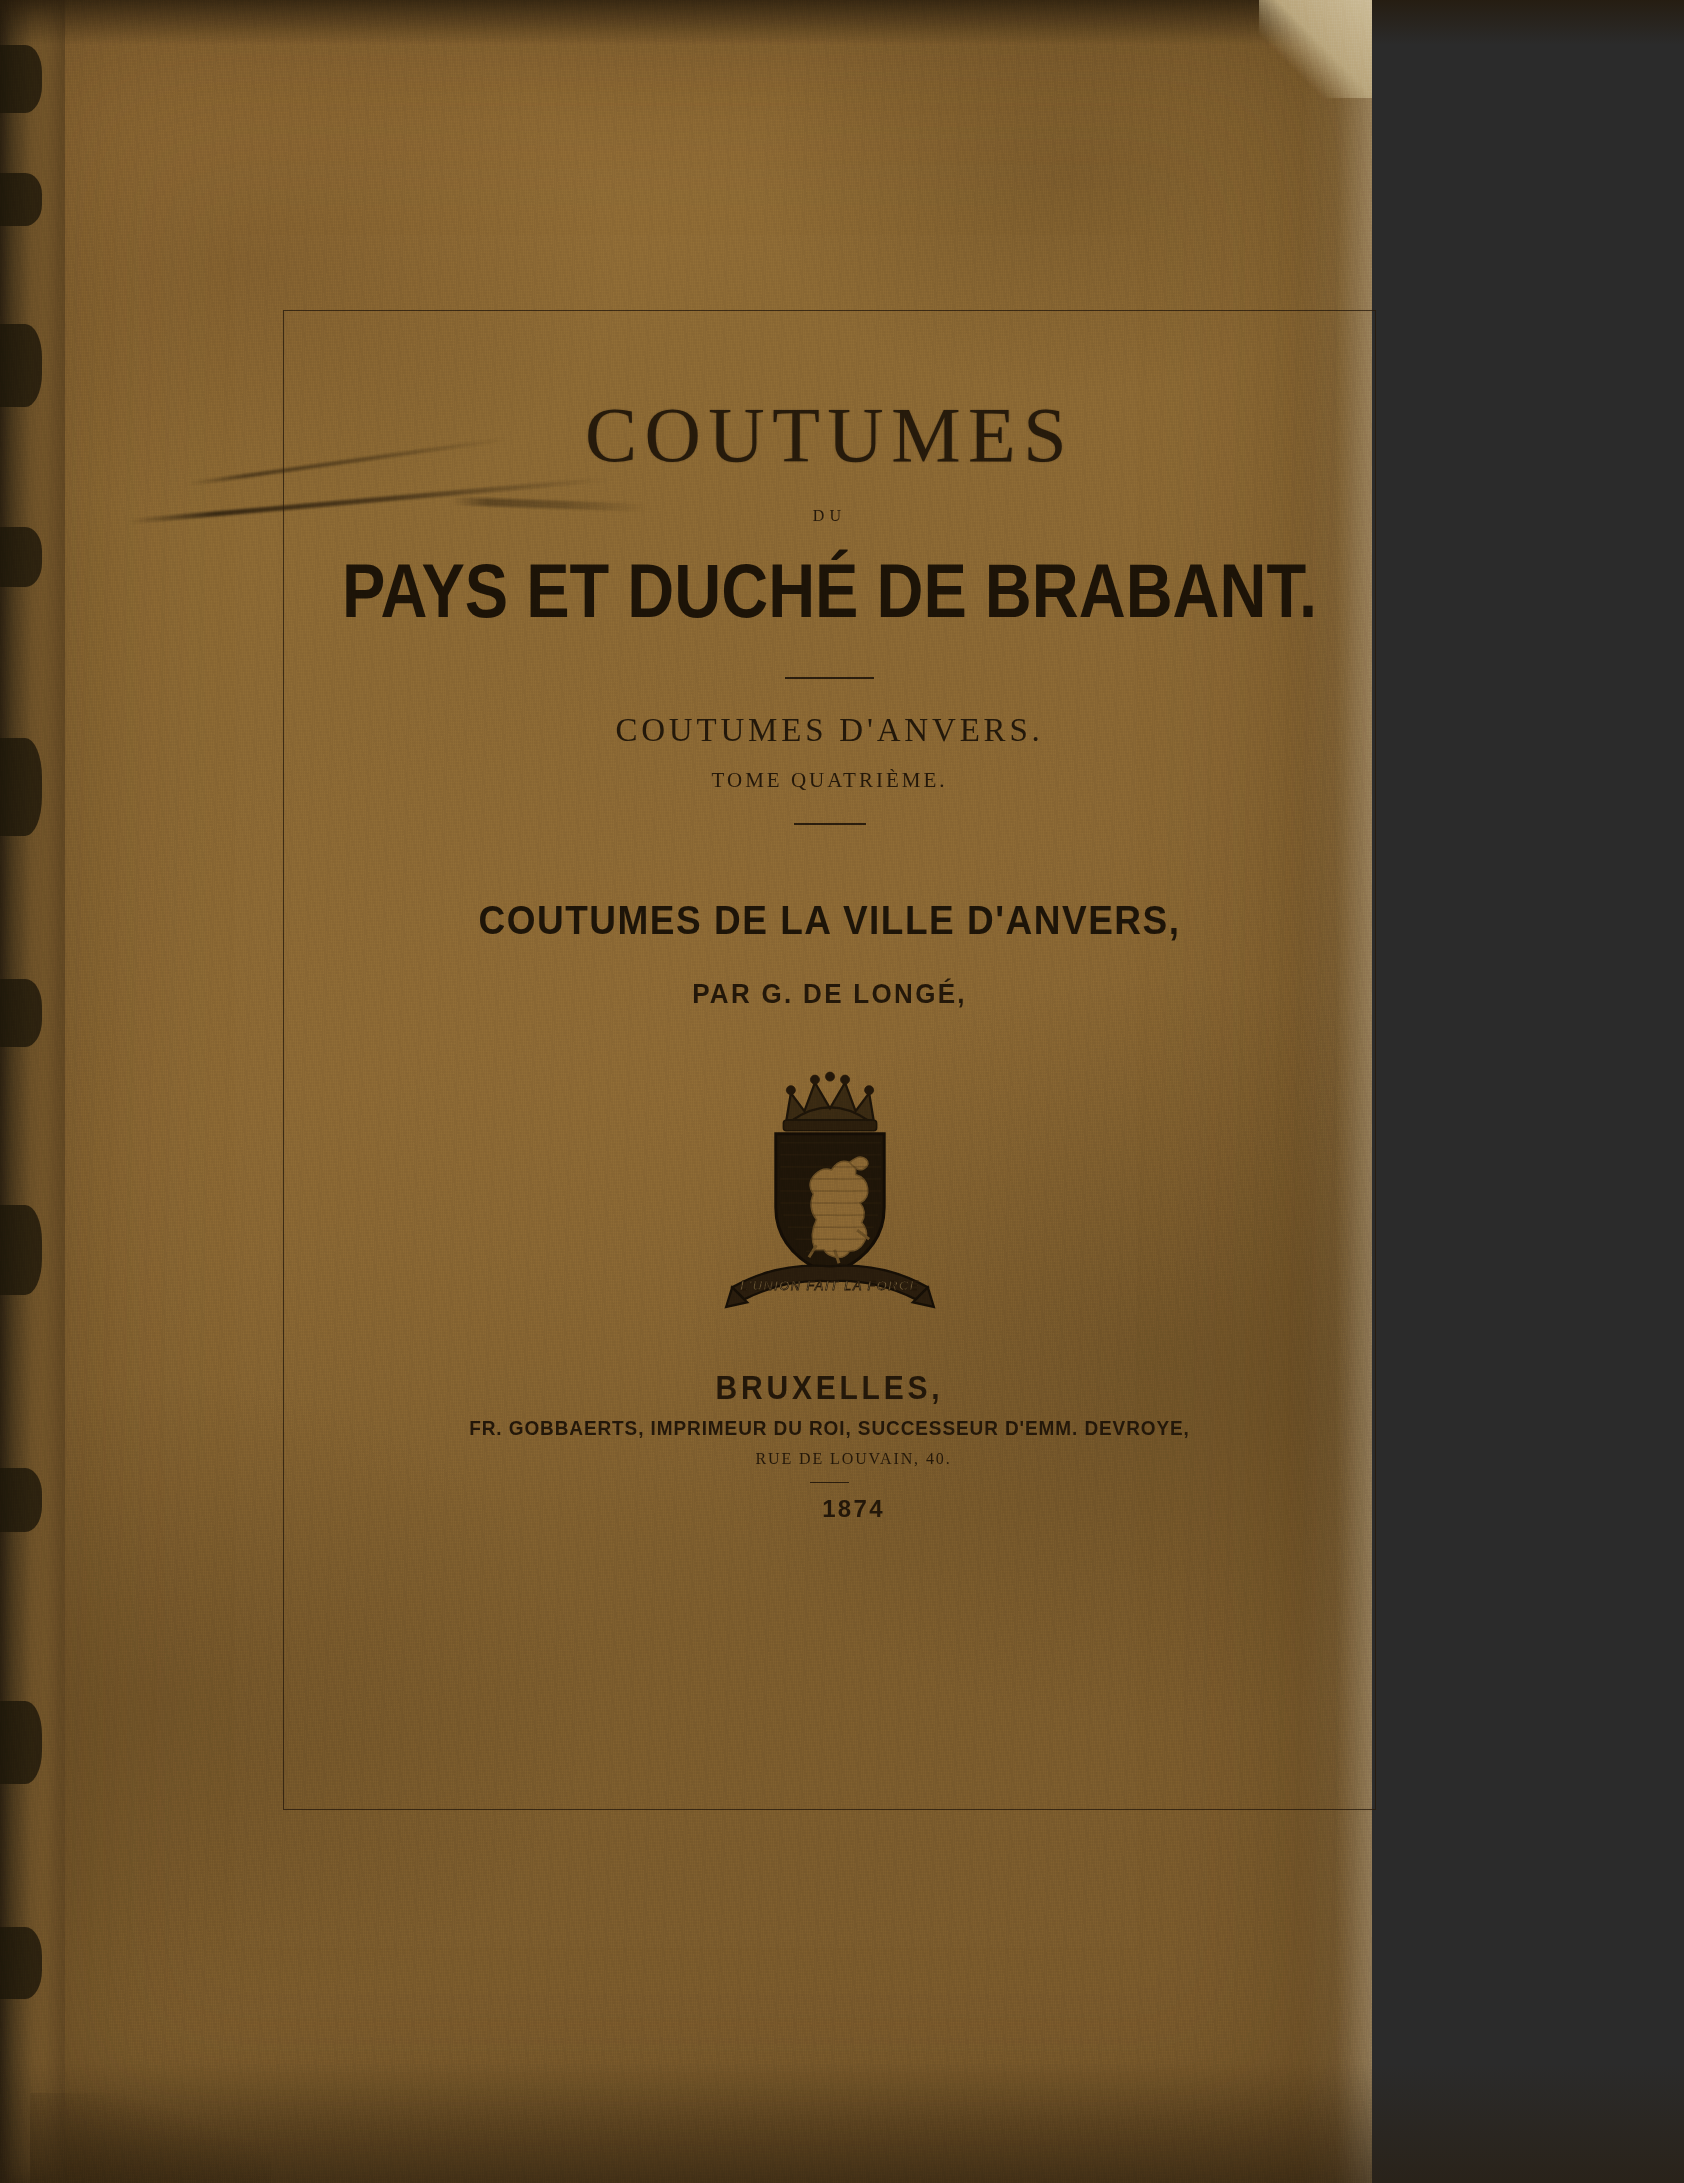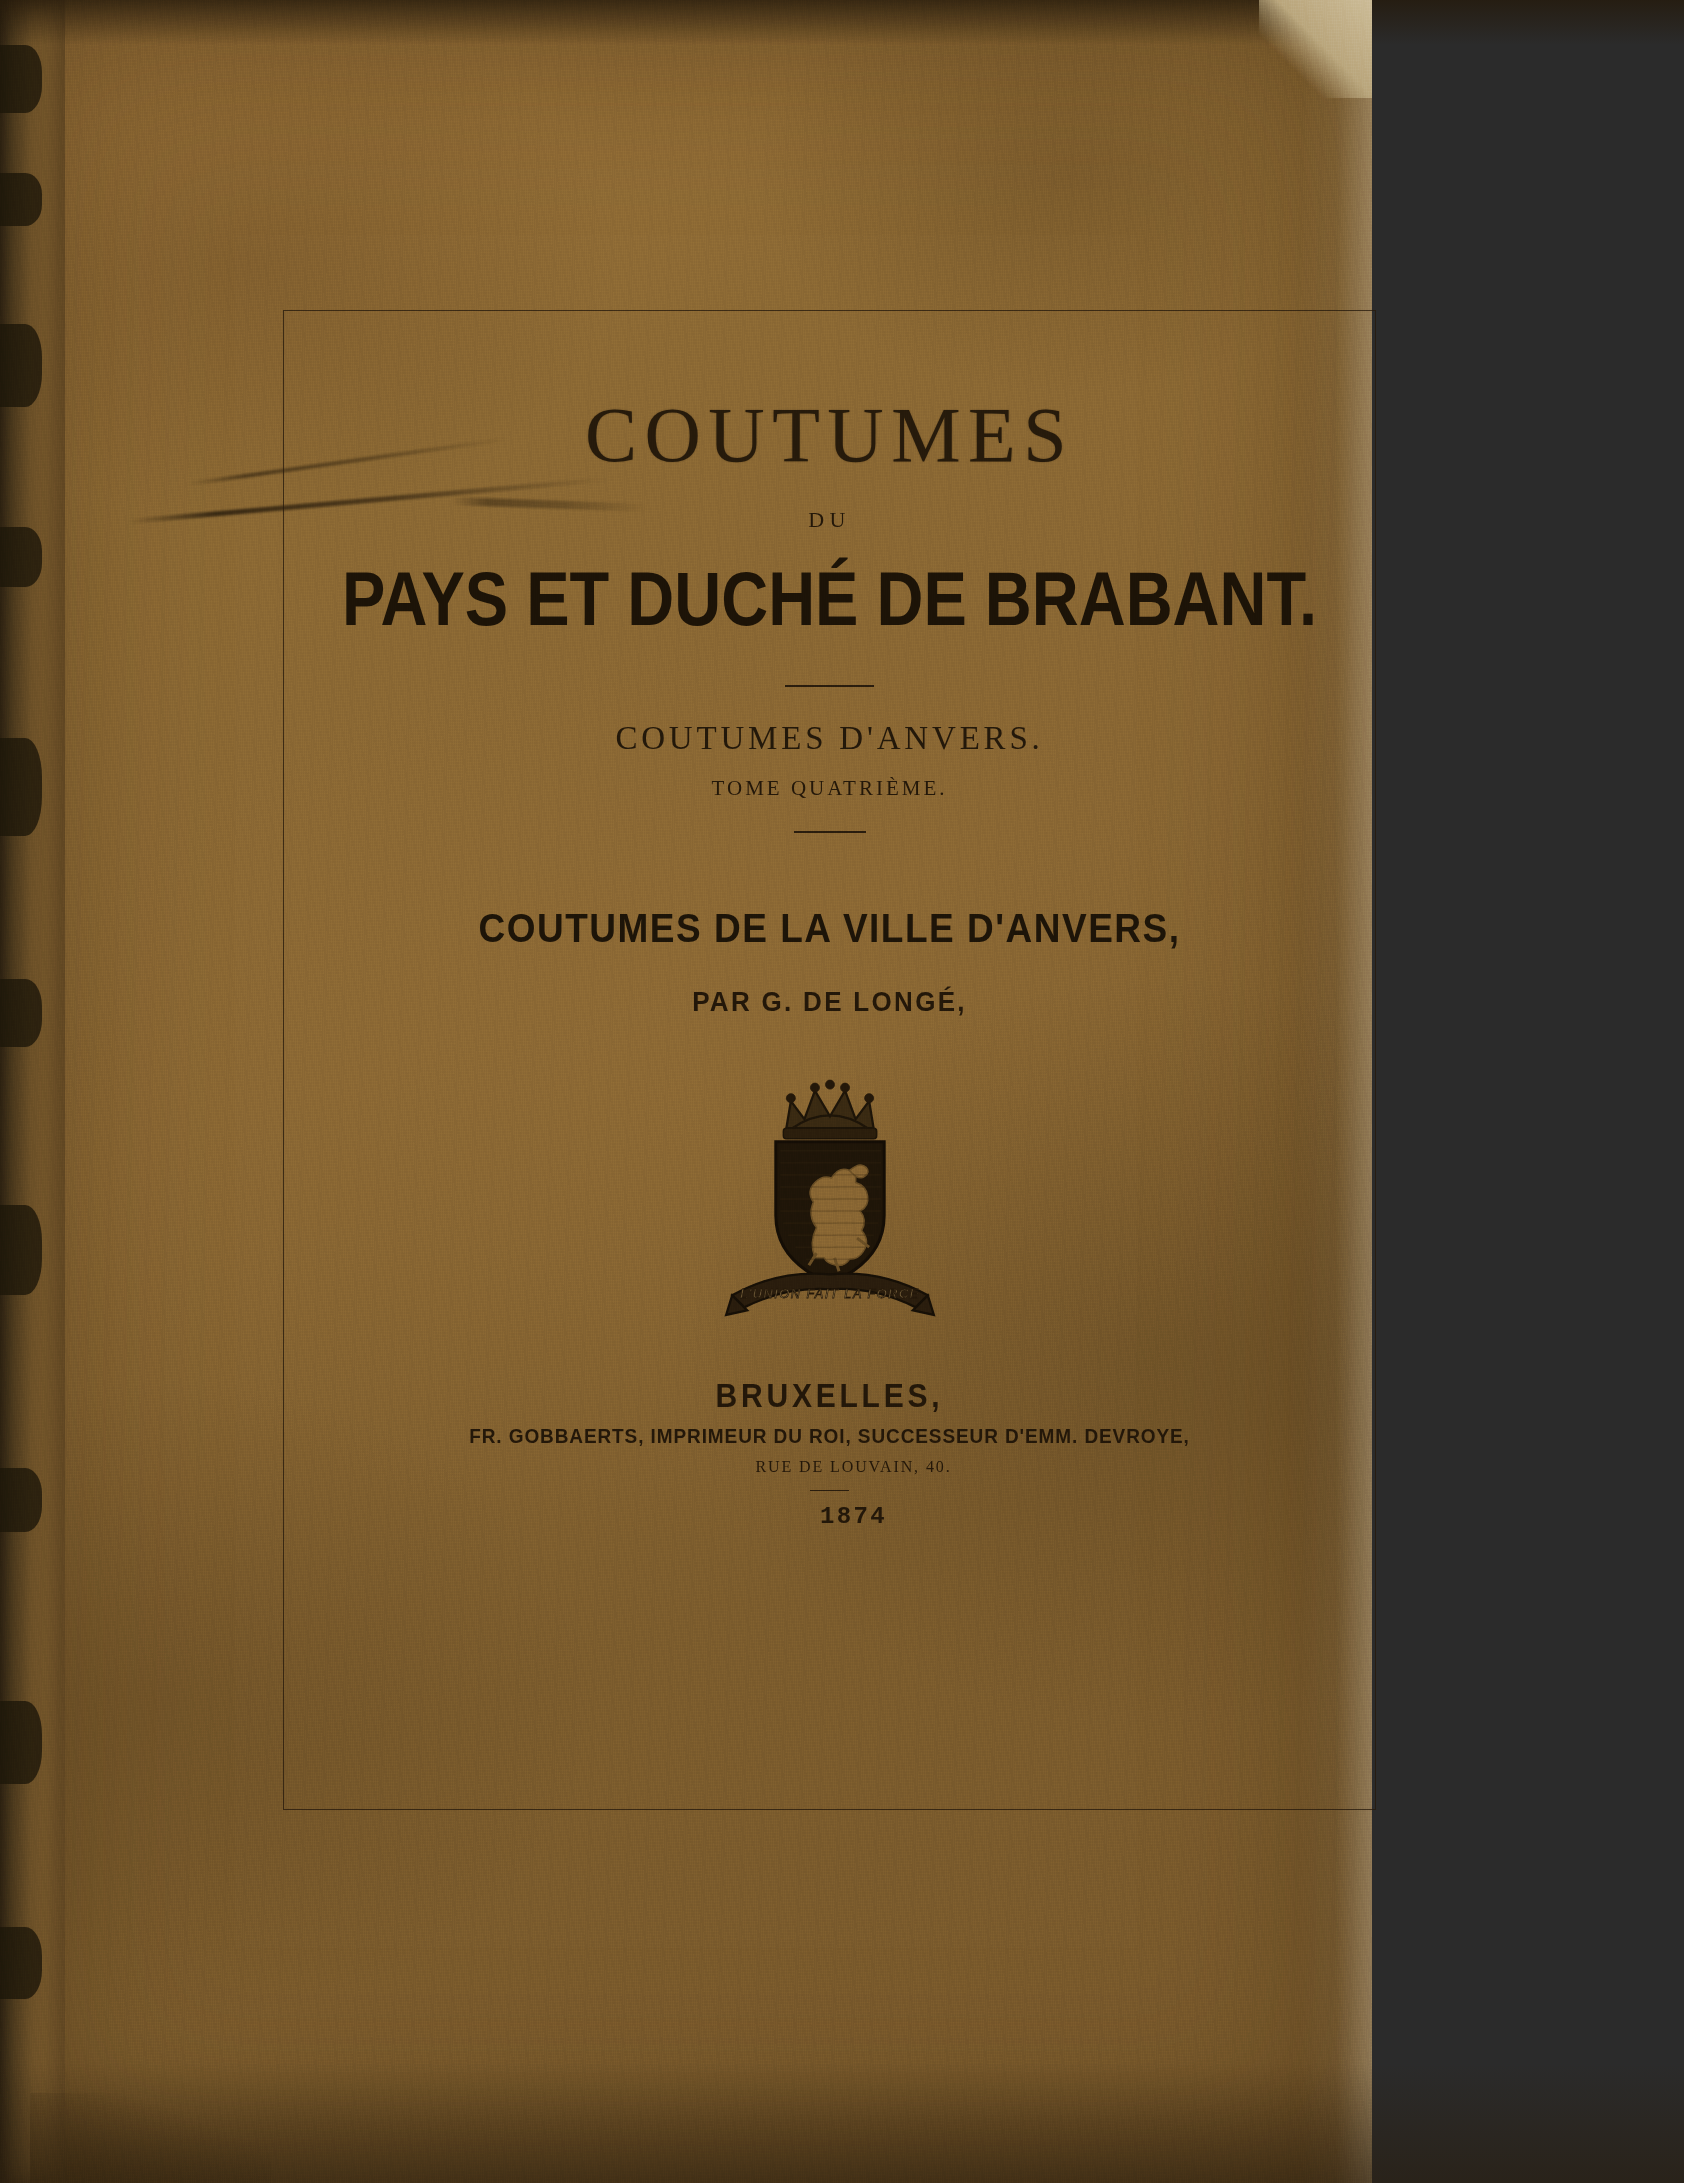--- a/index.html
+++ b/index.html
@@ -118,21 +118,21 @@
     margin-top: 80px;
     font-family: "Liberation Serif", serif;
     font-size: 78px;
     letter-spacing: 7.5px;
     font-weight: 400;
     color: #1e1408;
     text-shadow: 0 0 1.5px rgba(40,28,12,0.5);
   }
   .t-du {
     margin-top: 27px;
-    font-size: 22px;
+    font-size: 16px;
     letter-spacing: 5.3px;
   }
   .t2 {
     margin-top: 21px;
     font-family: "Liberation Sans", sans-serif;
     font-weight: 700;
     font-size: 65px;
     letter-spacing: 0px;
     color: #1c1307;
     transform: scaleY(1.18);
@@ -218,21 +218,21 @@
     margin-top: 10.5px;
     font-size: 16px;
     letter-spacing: 1.9px;
     padding-left: 48px;
   }
   .rule.tiny {
     width: 39px; height: 1.5px; margin: 13.6px auto 0 auto;
   }
   .t11 {
     margin-top: 12px;
-    font-family: Liberation Mono, monospace;
+    font-family: Liberation Sans, sans-serif;
     font-weight: 700;
     font-size: 24px;
     letter-spacing: 2.3px;
     margin-left: 48px;
   }
 
   .ink-fade { opacity: .92; }
 </style>
 </head>
 <body>

